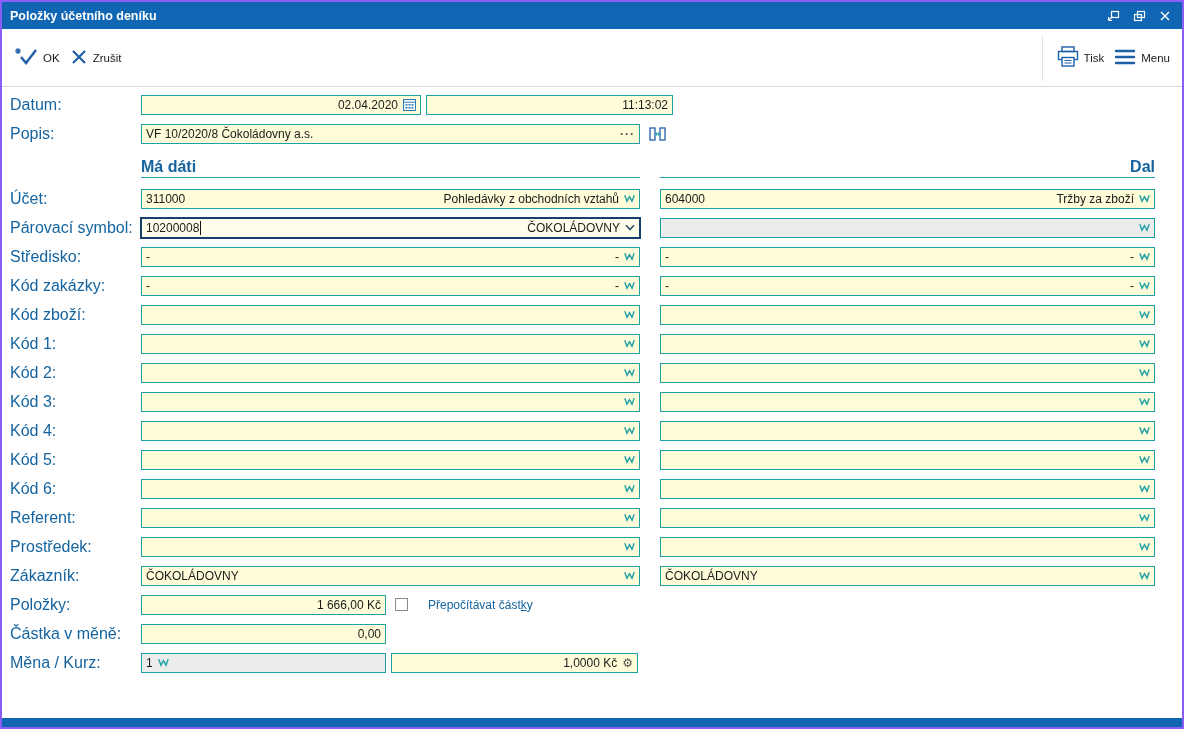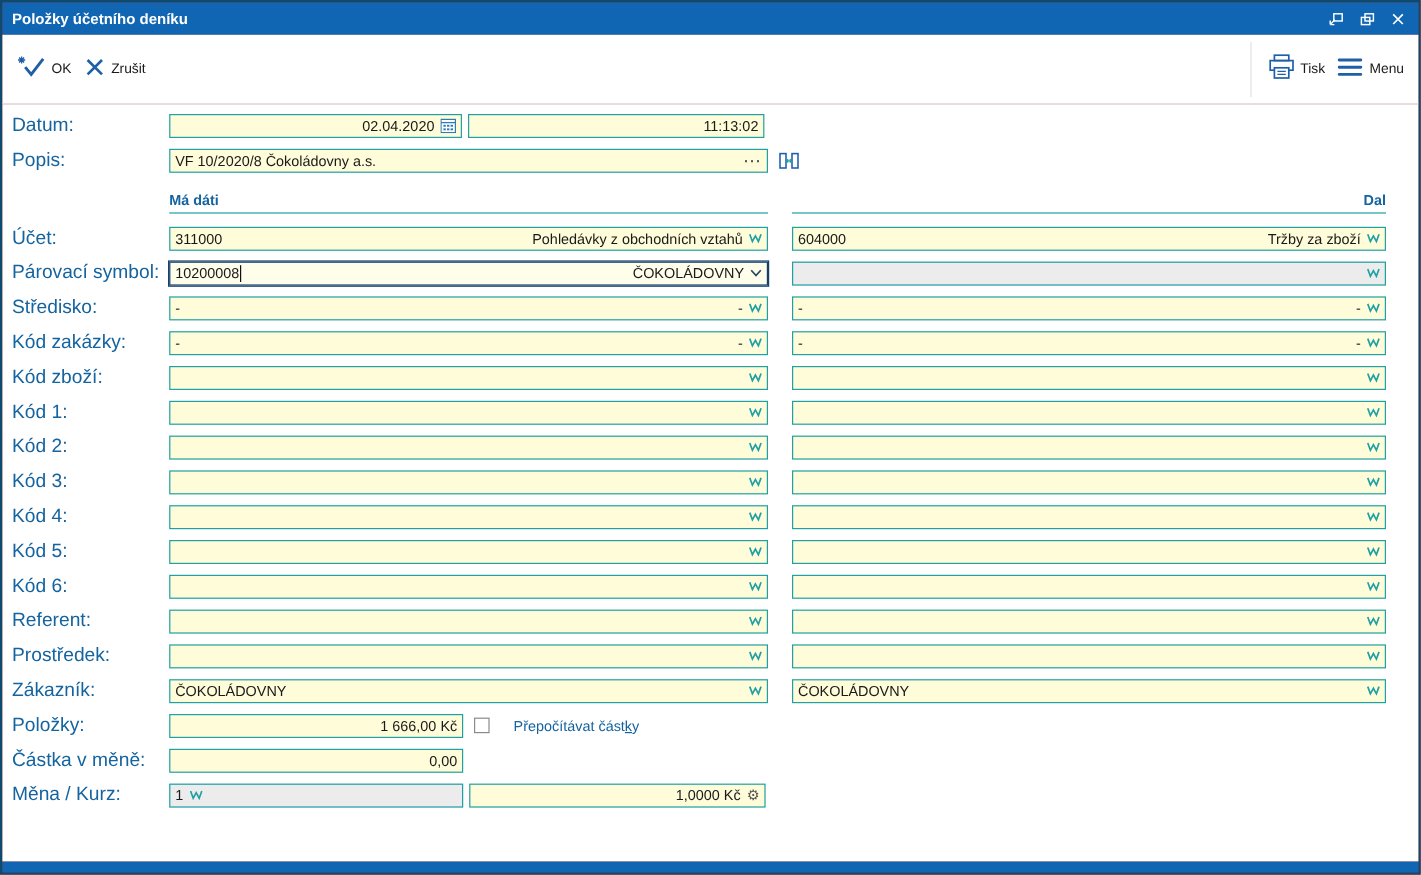--- a/index.html
+++ b/index.html
@@ -2,22 +2,22 @@
 <html><head>
 <meta charset="utf-8">
 <style>
   * { box-sizing: border-box; margin: 0; padding: 0; }
   html,body { background:#cfcfcf; }
   body { font-family: "Liberation Sans", sans-serif; }
 
   .window{
     width:1184px;height:729px;
     display:flex;flex-direction:column;
-    border:2px solid #0c4a6e;
-    background:#b91c1c;
+    border:2px solid #8b5cf6;
+    background:#c4b5fd;
   }
 
   
   .titlebar{
     height:27px;flex:0 0 auto;background:#1166B3;color:#fff;
     display:flex;align-items:center;padding:0 6px 0 8px;
     font-size:12.5px;font-weight:bold;
   }
   .win-controls{margin-left:auto;display:flex;gap:4px}
   .winbtn{width:22px;height:21px;display:flex;align-items:center;justify-content:center;cursor:default}
@@ -53,28 +53,28 @@
   .field .icon{margin-left:5px;flex:0 0 auto;display:flex;align-items:center}
   .field.end{justify-content:flex-end}
   .field.disabled{background:#ececec}
   .field.focused{border:1px solid #15406e;outline:1px solid #15406e;background:#FFFEEA}
   .caret{width:1px;height:14px;background:#111;flex:0 0 auto;margin-left:1px}
 
   .col-debit{width:499px;flex:0 0 auto}
   .col-credit{width:495px;margin-left:20px;flex:0 0 auto}
   .w245{width:245px;flex:0 0 auto}
   .w247{width:247px;flex:0 0 auto}
-  .w248{width:244px;flex:0 0 auto}
+  .w248{width:280px;flex:0 0 auto}
   .gap5{margin-left:5px}
 
   .header-row{height:36px;align-items:flex-end;padding-bottom:6px}
   .col-head{
     height:22px;border-bottom:1px solid #1FA0A5;
     display:flex;align-items:center;
-    font-size:12px;font-weight:bold;color:#15649F;
+    font-size:16px;font-weight:bold;color:#15649F;
   }
   .col-head.credit{justify-content:flex-end}
 
   .more{margin-left:auto;padding-left:6px;color:#555;font-weight:bold;letter-spacing:1px;cursor:default}
   .side-icon{margin-left:9px;display:flex;align-items:center}
 
   .checkbox{
     width:13px;height:13px;background:#fff;border:1px solid #8a8a8a;
     margin-left:9px;flex:0 0 auto;
   }

